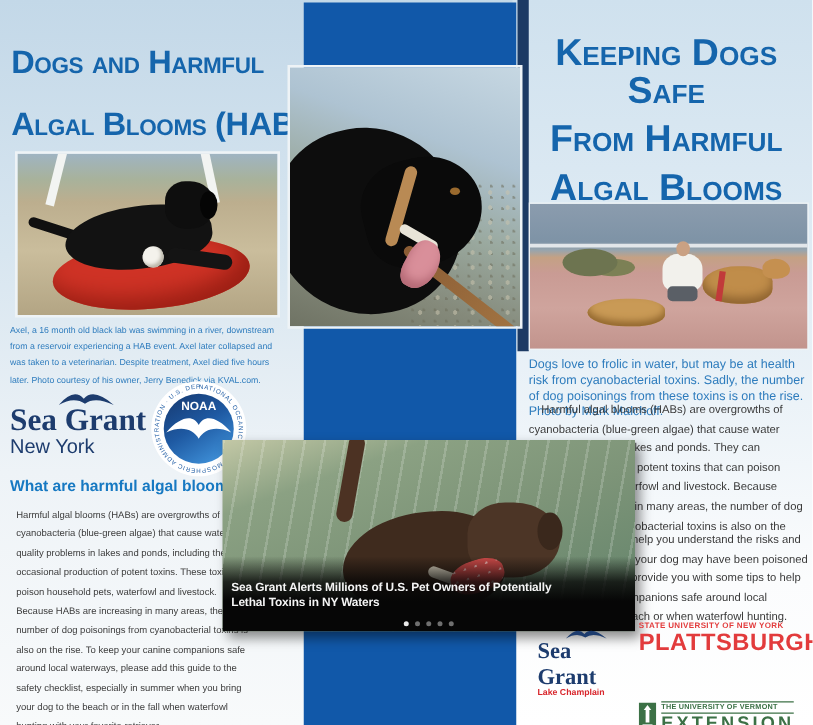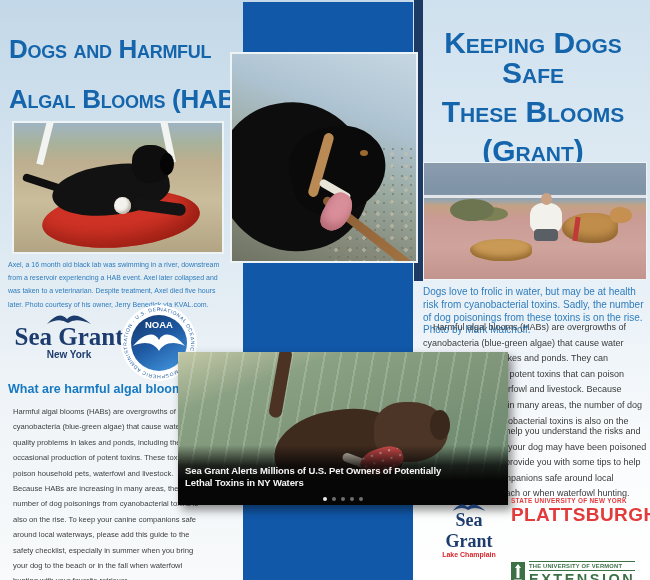--- a/index.html
+++ b/index.html
@@ -96,25 +96,25 @@
     background-image:radial-gradient(circle 1.5px at 5px 5px,#f0b9b6 60%,transparent 65%);background-size:9px 8px;}
   .rope{position:absolute;left:164px;top:104px;width:26px;height:9px;background:#ded6c2;border-radius:5px;transform:rotate(20deg);}
   .news-bar{position:absolute;left:0;bottom:0;width:100%;height:60px;
     background:linear-gradient(180deg,rgba(5,5,5,0) 0%,rgba(5,5,5,.8) 34%,#060606 60%);}
   .headline{position:absolute;left:7px;bottom:16px;width:282px;color:#f4f4f4;font-weight:bold;
     font-size:9.5px;line-height:12px;letter-spacing:-.1px;}
   .dots{position:absolute;left:0;bottom:4px;width:100%;text-align:center;line-height:6px;}
   .dot{display:inline-block;width:4px;height:4px;border-radius:50%;background:#6f6f6f;margin:0 2.5px;}
   .dot.active{background:#e9e9e9;}
   
-  .sg{color:#1d3c6e;text-align:center;}
+  .sg{color:#1d3c6e;text-align:left;}
   .sg-word{font-family:"Liberation Serif",serif;font-weight:bold;display:block;}
   .sg-ny{position:absolute;left:8px;top:310px;width:122px;}
   .sg-ny .sg-word{font-size:25px;}
-  .sg-ny .sg-region{font-size:10px;font-weight:bold;display:block;margin-top:-2px;}
+  .sg-ny .sg-region{font-size:16px;font-weight:normal;display:block;margin-top:-2px;}
   .sg-lc{position:absolute;left:430px;top:500px;width:78px;}
   .sg-lc .sg-word{font-size:18px;}
   .sg-lc .sg-region{font-size:7px;font-weight:bold;color:#d8262c;display:block;margin-top:-1px;}
   .noaa{position:absolute;left:120px;top:304px;width:78px;height:78px;}
   .platt{position:absolute;left:511px;top:497px;width:132px;color:#e23b3c;}
   .platt-l1{font-size:6.4px;font-weight:bold;letter-spacing:.3px;display:block;}
   .platt-l2{font-size:19px;font-weight:bold;letter-spacing:.4px;display:block;margin-top:0px;}
   .uvm{position:absolute;left:511px;top:527px;width:132px;color:#3c7146;display:flex;align-items:center;margin-top:34px;}
   .uvm-text{margin-left:4px;}
   .uvm-l1{font-size:5.8px;font-weight:bold;letter-spacing:.2px;display:block;border:1px solid #3c7146;border-left:none;border-right:none;padding:1px 0;}
@@ -183,21 +183,22 @@
     <div class="cdog-head"></div>
     <div class="cdog-eye"></div>
     <div class="stick-main"></div>
     <div class="stick-twig"></div>
     <div class="cdog-teeth"></div>
     <div class="cdog-tongue"></div>
   </div>
 
   <div class="title right-title">
     <span class="t-line">Keeping Dogs Safe</span>
-    <span class="t-line">These Blooms</span>
+    <span class="t-line">From Harmful</span>
+    <span class="t-line">Algal Blooms</span>
     <span class="t-line">(Grant)</span>
   </div>
 
   <div class="photo beach-photo">
     <div class="wave"></div>
     <div class="shrub"></div>
     <div class="person-shirt"></div>
     <div class="person-head"></div>
     <div class="person-shorts"></div>
     <div class="gold-dog-stand"></div>

